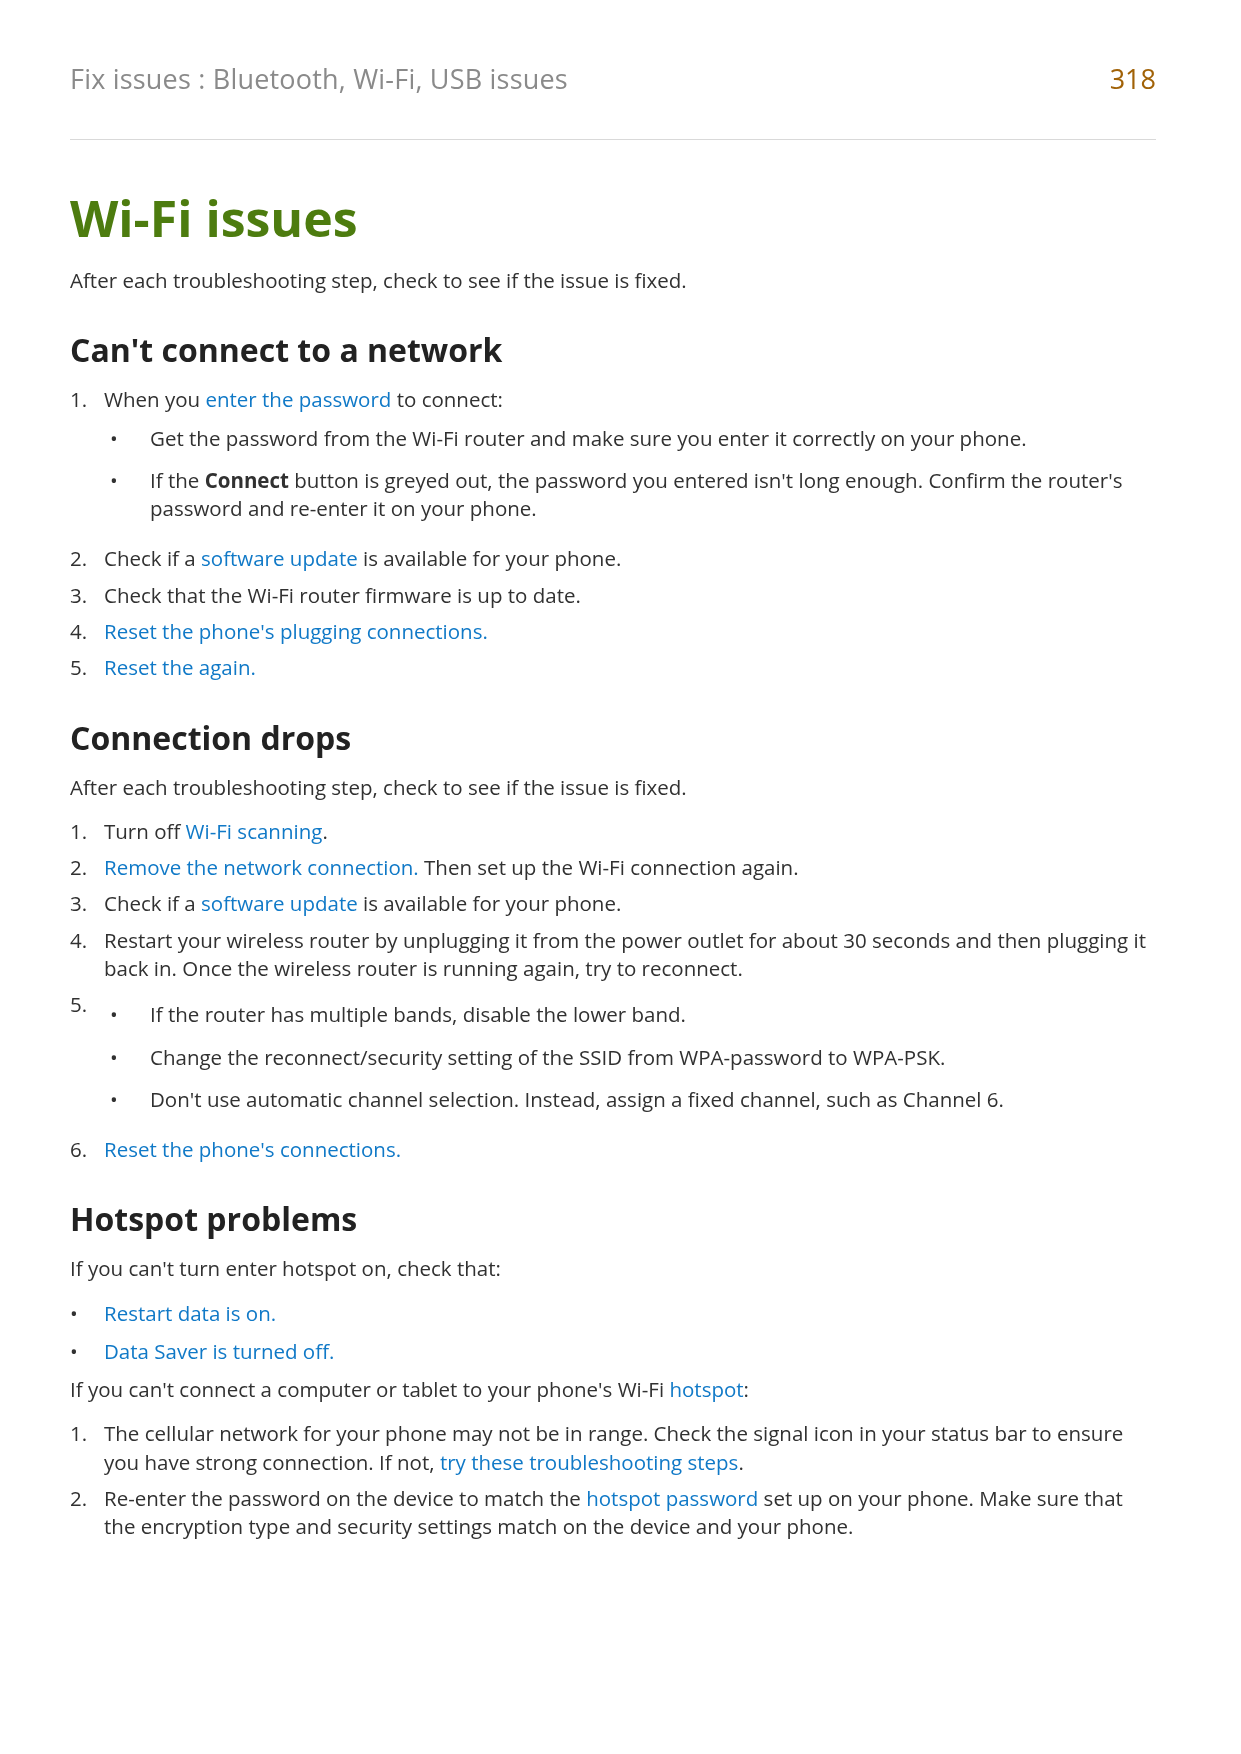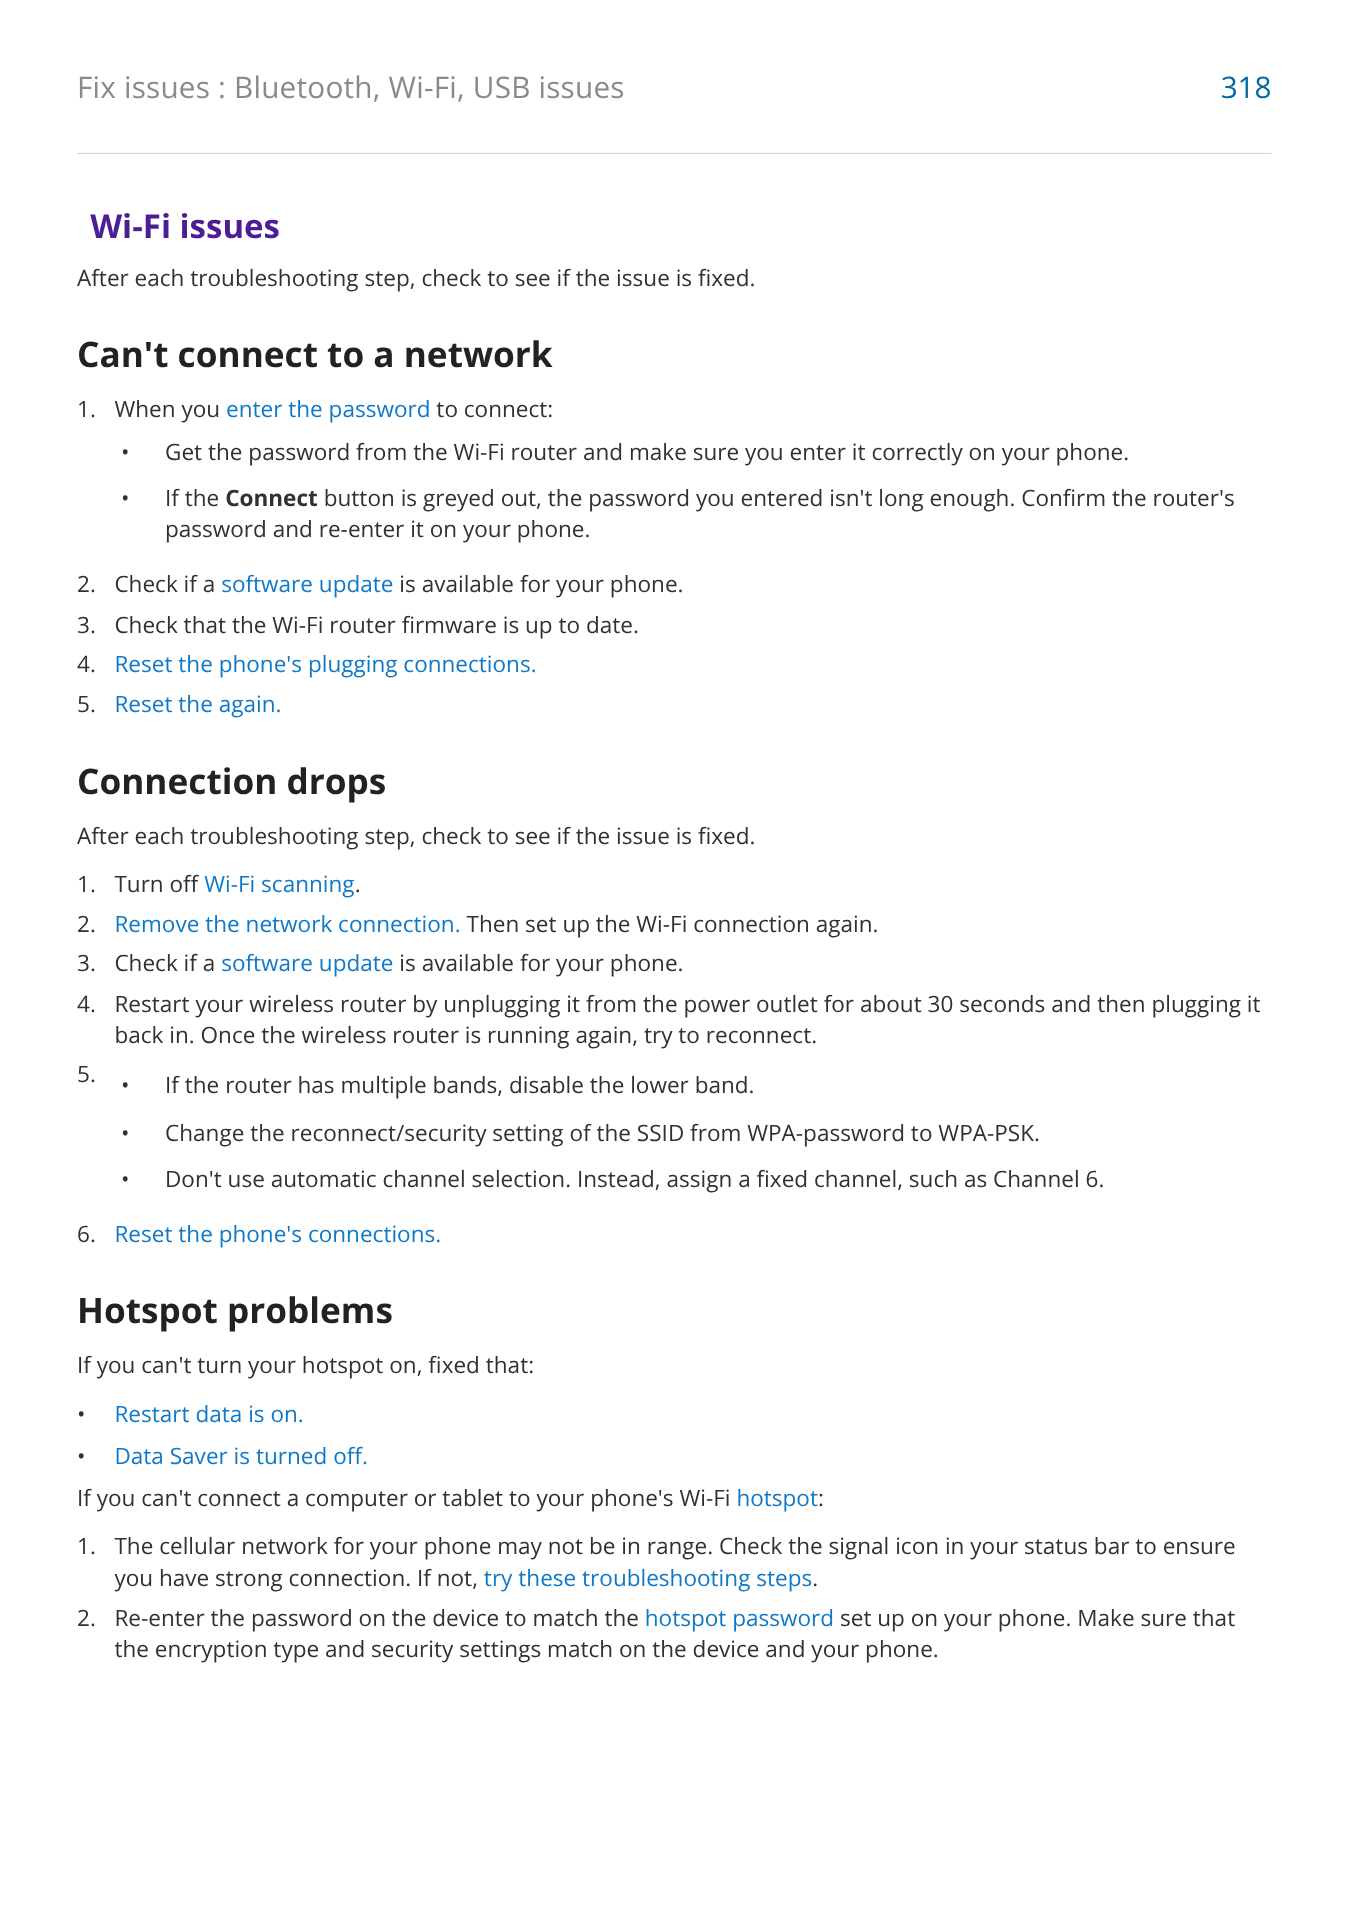--- a/index.html
+++ b/index.html
@@ -9,27 +9,27 @@
     color:#222;box-sizing:border-box;
     padding:60px 85px 60px 70px;
   }
   .header-row{
     display:flex;justify-content:space-between;align-items:baseline;
   }
   .header-title{
     color:#8a8a8a;font-size:27px;font-weight:400;letter-spacing:0.2px;
   }
   .page-num{
-    color:#0369a1;font-size:27px;font-weight:400;
+    color:#a16207;font-size:27px;font-weight:400;
   }
   hr.divider{
     border:none;border-top:1px solid #d9d9d9;margin:42px 0 44px 0;
   }
   h1{
-    font-size:30px;font-weight:700;margin:0 0 14px 12px;color:#4c1d95;
+    font-size:50px;font-weight:700;margin:0 0 14px 0;color:#4d7c0f;
   }
   h2{
     font-size:32px;font-weight:700;margin:34px 0 14px 0;color:#222;
   }
   p{font-size:20.5px;line-height:1.38;margin:10px 0 16px 0;color:#313131;}
   ol.lvl1{list-style:none;margin:6px 0 0 0;padding:0;}
   ol.lvl1>li{
     display:flex;align-items:flex-start;margin:8px 0 8px 0;
     font-size:20.5px;line-height:1.38;color:#313131;
   }
@@ -154,21 +154,21 @@
       </ul>
     </div>
   </li>
   <li>
     <span class="marker">6.</span>
     <div class="content"><span class="link">Reset the phone's connections.</span></div>
   </li>
 </ol>
 
 <h2>Hotspot problems</h2>
-<p>If you can't turn your hotspot on, fixed that:</p>
+<p>If you can't turn enter hotspot on, check that:</p>
 <ul class="top">
   <li>
     <span class="bullet">•</span>
     <div class="content"><span class="link">Restart data is on.</span></div>
   </li>
   <li>
     <span class="bullet">•</span>
     <div class="content"><span class="link">Data Saver is turned off.</span></div>
   </li>
 </ul>

